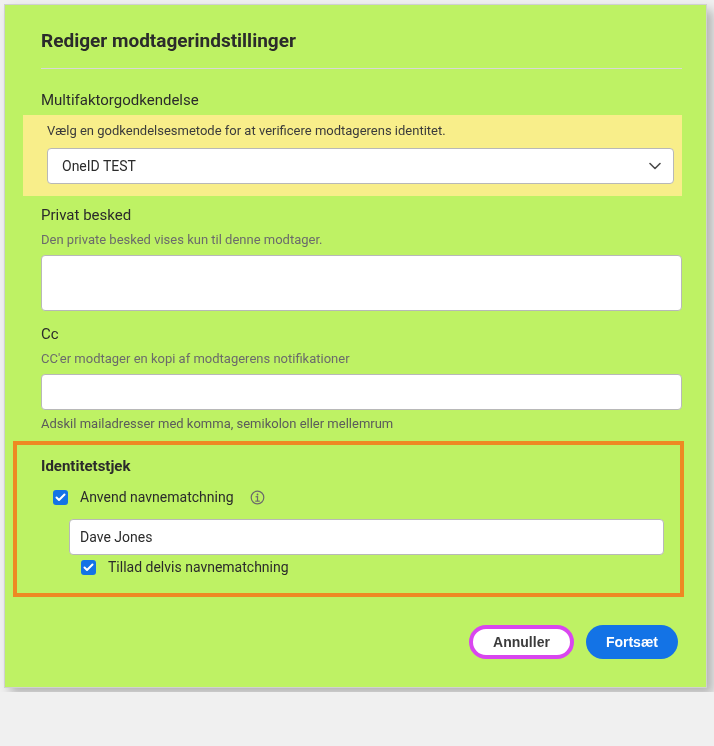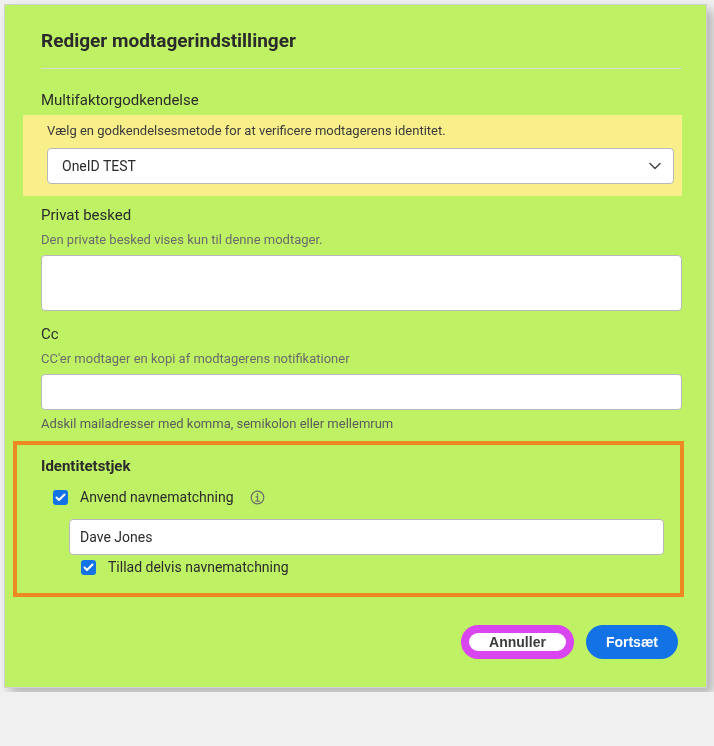--- a/index.html
+++ b/index.html
@@ -155,21 +155,21 @@
       font-weight: 600;
       cursor: pointer;
       display: inline-flex;
       align-items: center;
       justify-content: center;
       border: none;
     }
     .btn-secondary {
       background: #fff;
       color: #3b3b3b;
-      border: 8px solid #d946ef;
+      border: 4px solid #d946ef;
     }
     .btn-primary {
       background: #1373e6;
       color: #fff;
     }
   </style>
 </head>
 <body>
 
 <div class="dialog">

